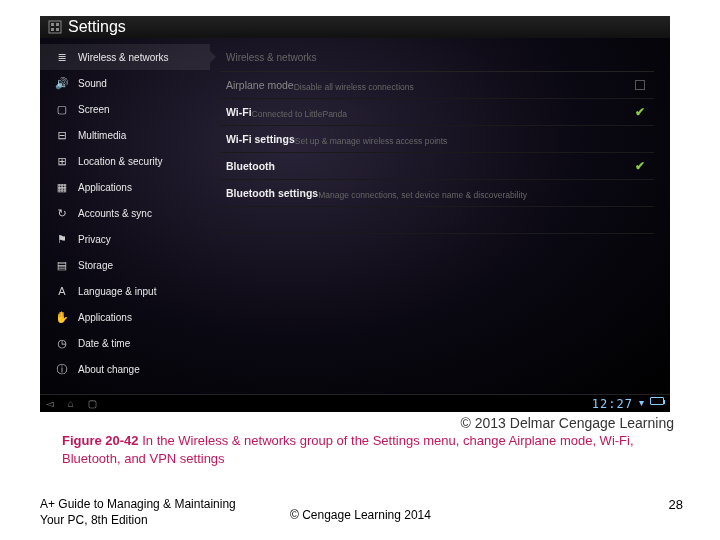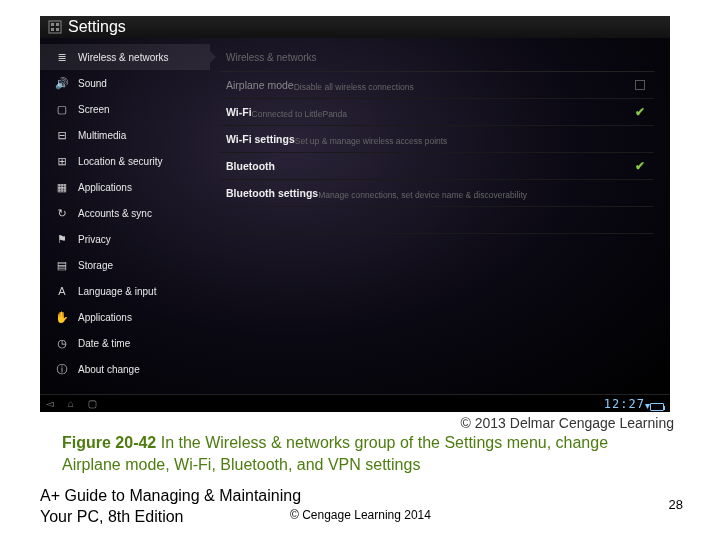--- a/index.html
+++ b/index.html
@@ -20,29 +20,29 @@
   .setting-texts { display: flex; }
   .setting-title { color: #eee; font-size: 10.5px; font-weight: bold; }
   .setting-title.dim { color: #888; font-weight: normal; }
   .setting-sub { color: #666; font-size: 8.5px; margin-top: 3px; }
   .control { width: 16px; height: 14px; display:flex; align-items:center; justify-content:center; }
   .chk-off { width:10px; height:10px; border:1px solid #555; }
   .chk-on { color:#8c4; font-size:12px; font-weight:bold; }
   .sys-bar { position:absolute; bottom:0; left:0; right:0; height:18px; background:#000; border-top:1px solid #222; display:flex; align-items:center; justify-content:space-between; padding:0 6px; }
   .sys-nav { display:flex; gap:14px; }
   .sys-btn { color:#888; font-size:10px; }
-  .sys-right { display:flex; align-items:flex-end; color:#8cf; }
+  .sys-right { display:flex; align-items:flex-start; gap:6px; color:#8cf; }
   .time { font-family: monospace; font-size:12px; letter-spacing:1px; }
   .wifi-ico { color:#8cf; font-size:10px; }
   .batt { width:14px; height:8px; border:1px solid #8cf; border-radius:1px; position:relative; }
   .batt::after { content:''; position:absolute; right:-2px; top:2px; width:1px; height:4px; background:#8cf; }
   .cr { position:absolute; right:46px; top:415px; font-size:14px; color:#333; }
-  .caption { position:absolute; top:432px; left:62px; width:590px; font-size:16px; line-height:1.4; color:#4d7c0f; }
+  .caption { position:absolute; top:432px; left:62px; width:590px; font-size:13px; line-height:1.4; color:#be185d; }
   .caption b { font-weight:bold; }
-  .footer-left { position:absolute; bottom:12px; left:40px; font-size:16px; line-height:1.35; }
+  .footer-left { position:absolute; bottom:12px; left:40px; font-size:12px; line-height:1.35; }
   .footer-center { position:absolute; bottom:18px; left:290px; font-size:12px; }
   .page-num { position:absolute; bottom:28px; right:37px; font-size:13px; }
 </style>
 </head>
 <body>
 
 <div class="screenshot">
   <div class="status-bar">
     <div class="status-icon">
         <svg width="14" height="14">

